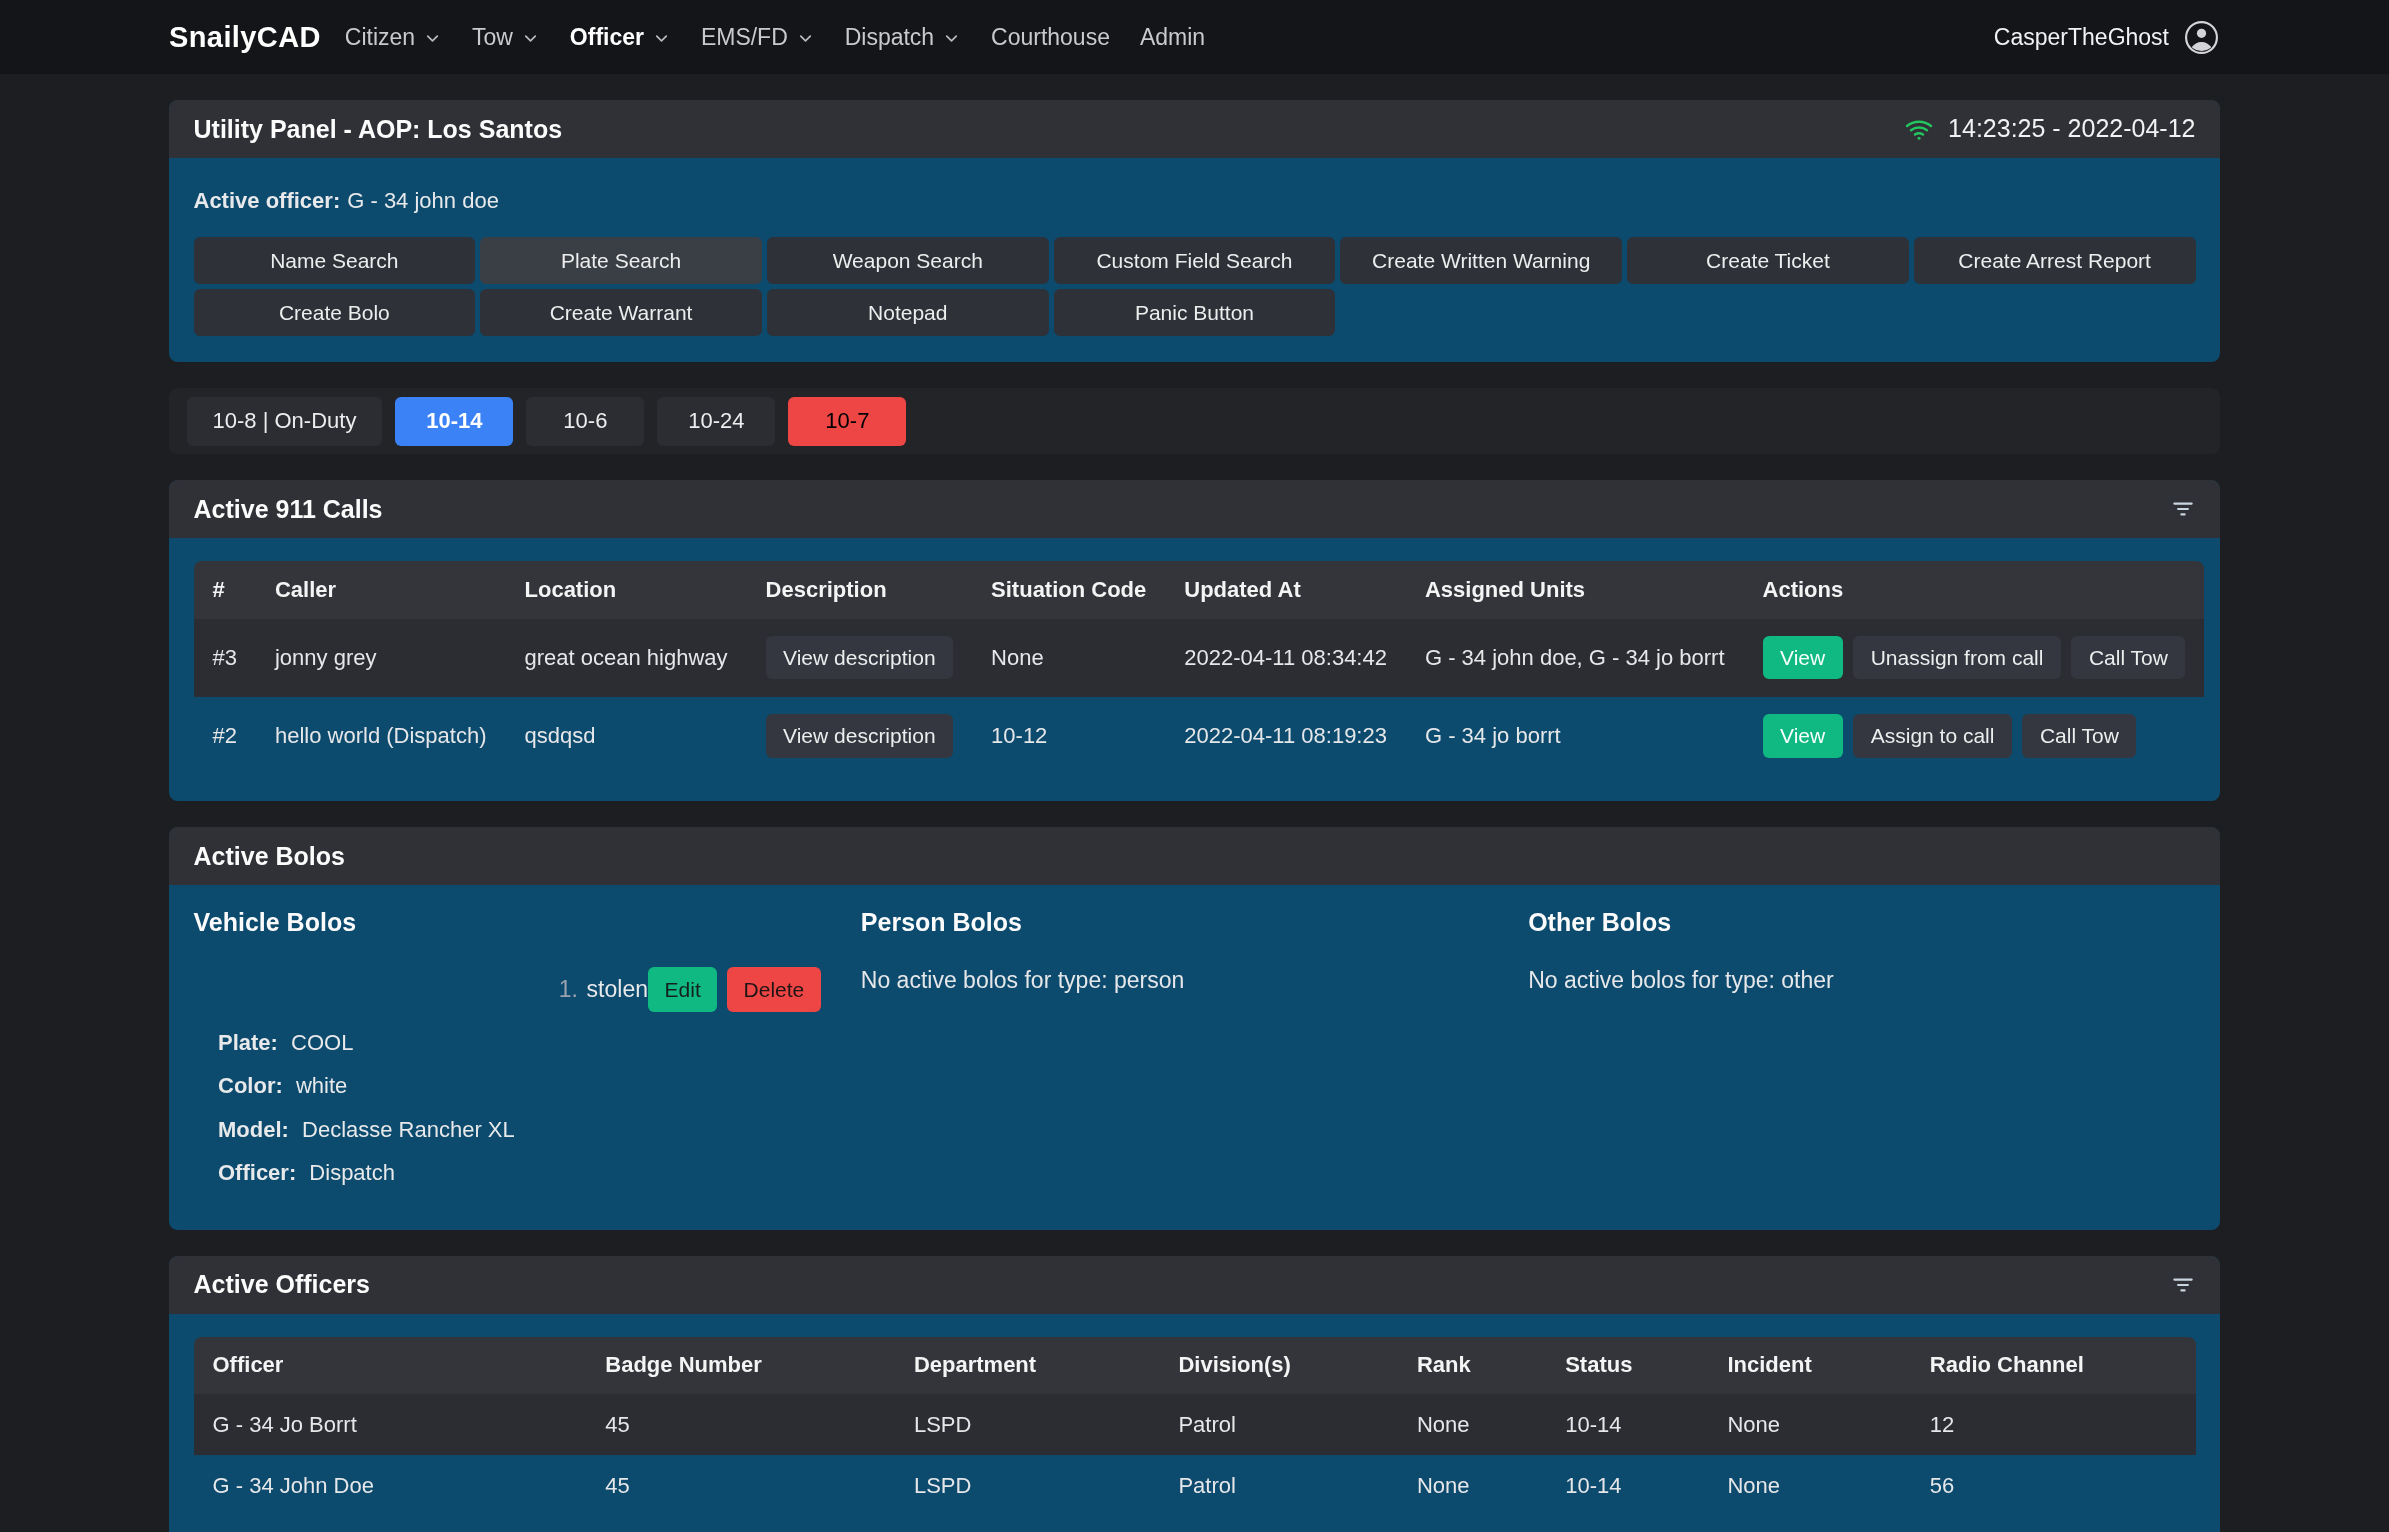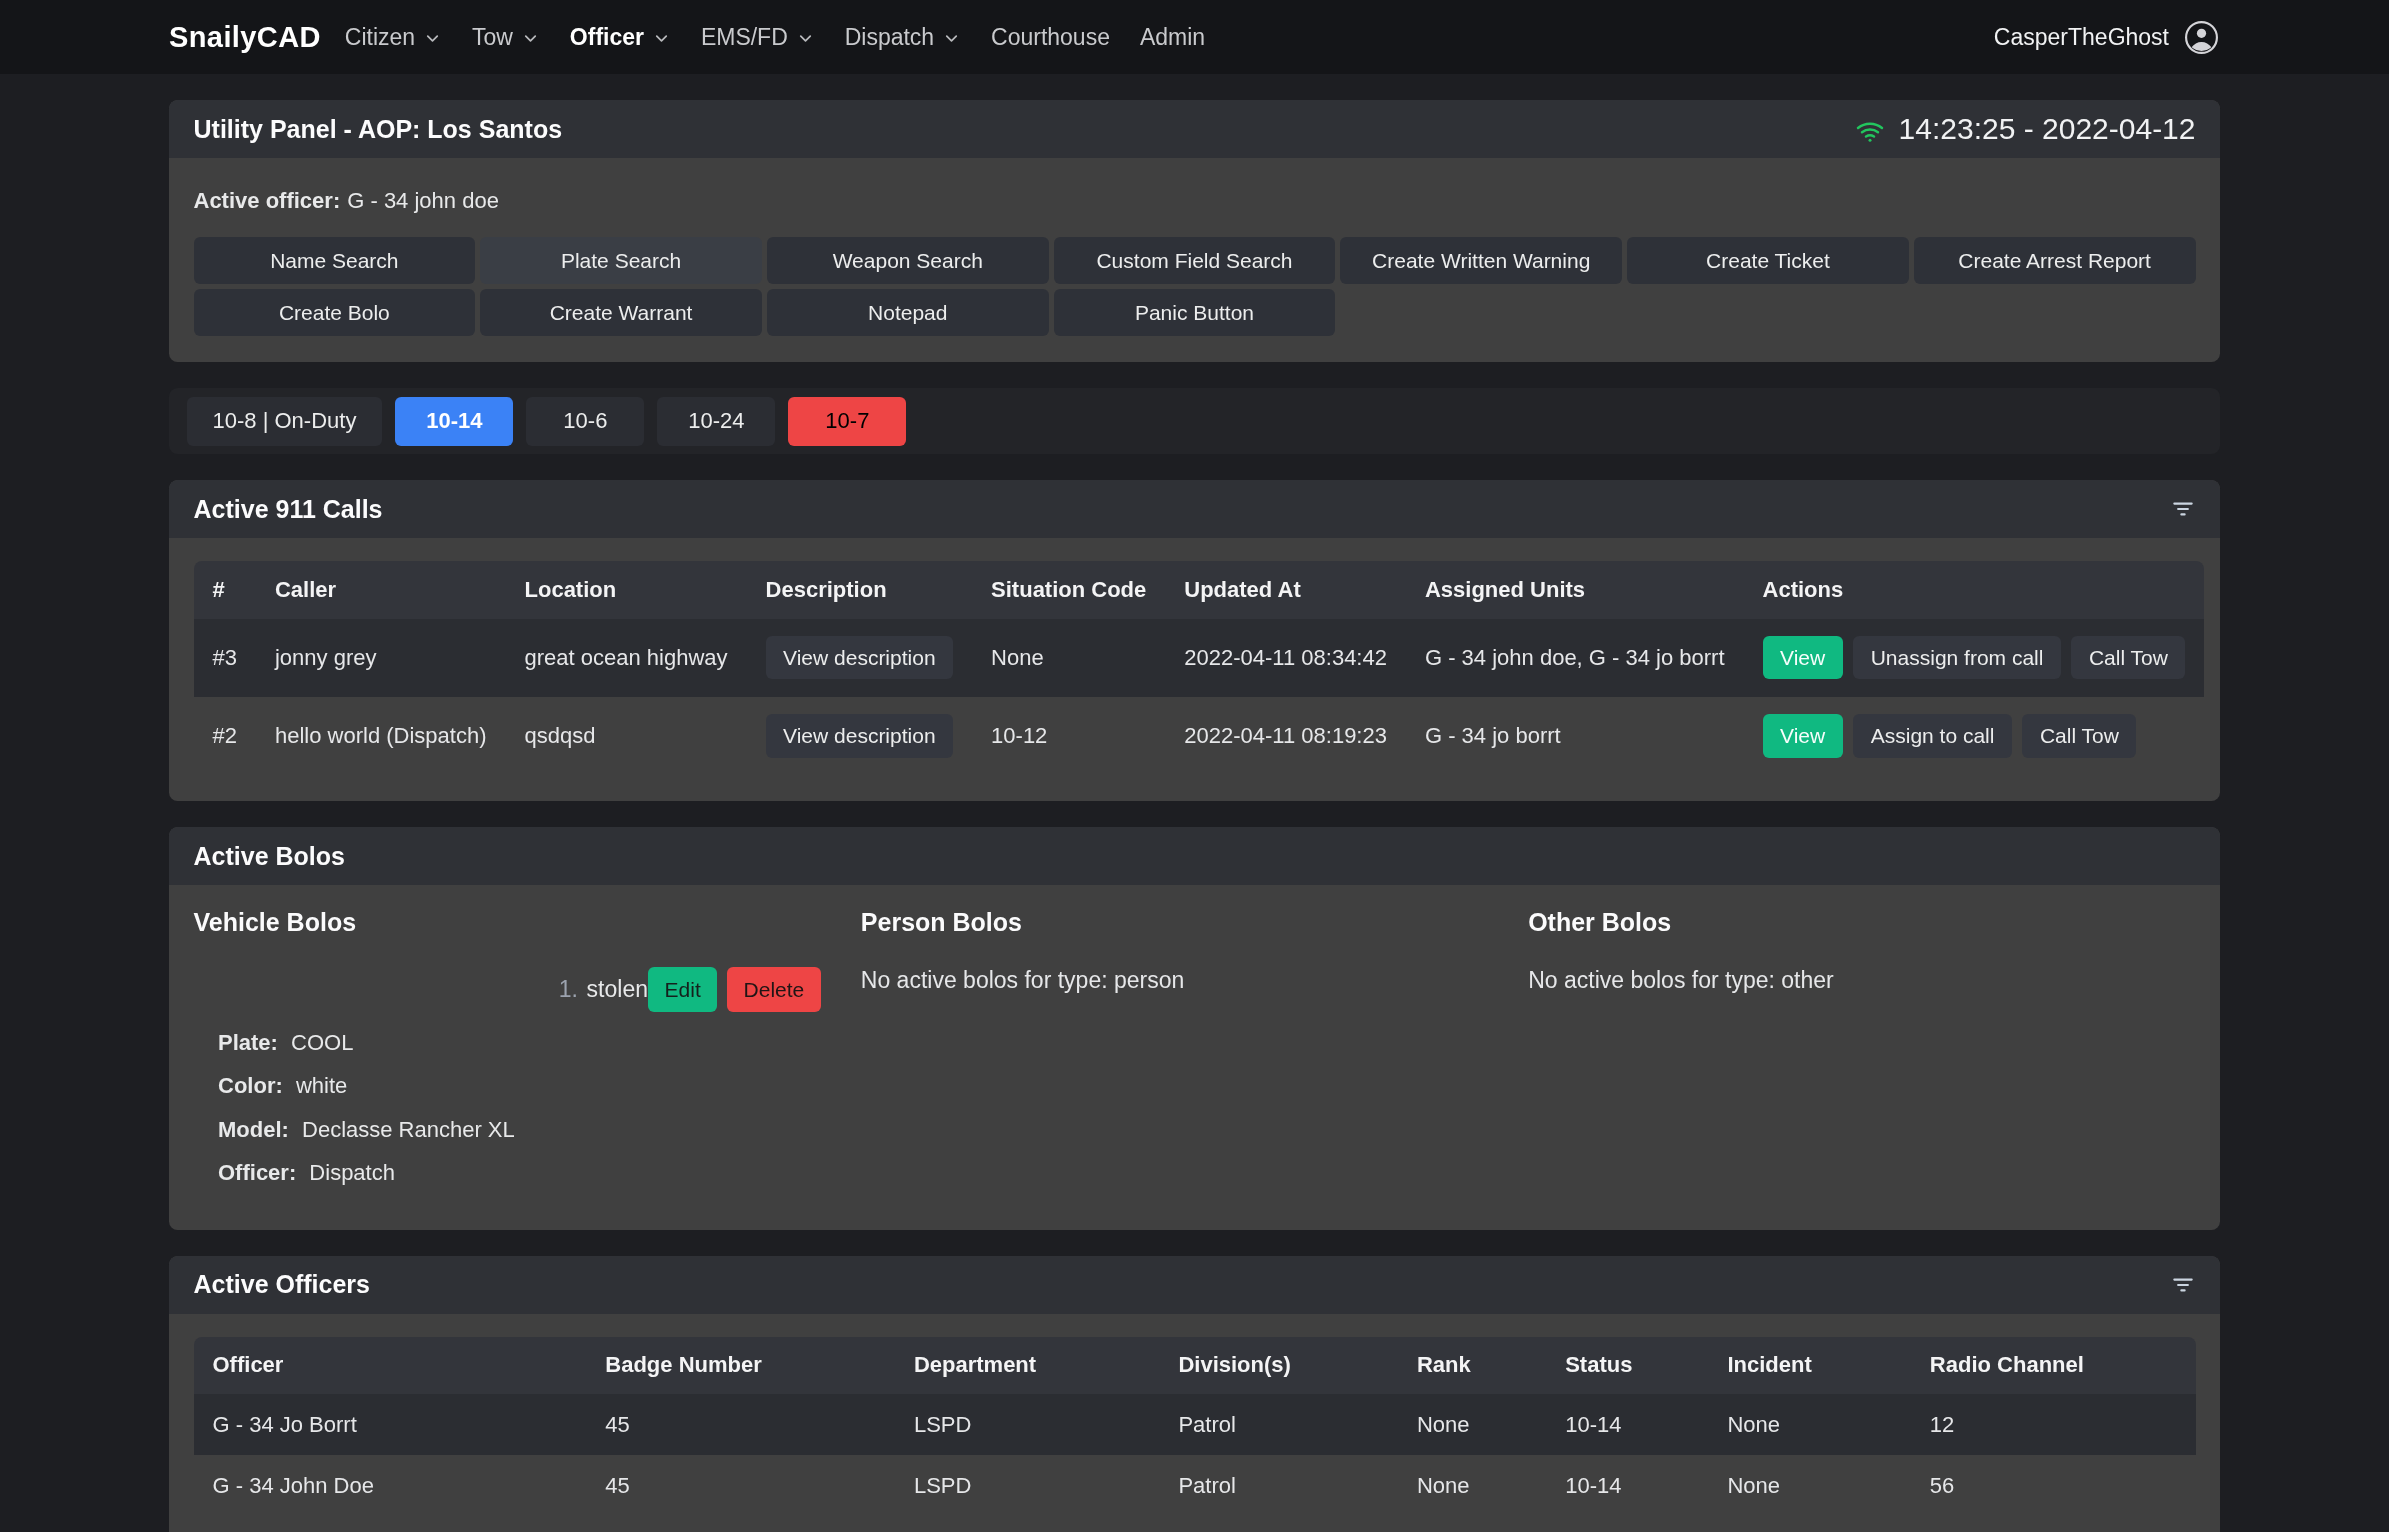--- a/index.html
+++ b/index.html
@@ -15,28 +15,28 @@
   .navbar { height:74px; background:#141518; display:flex; align-items:center; }
   .navbar .container { display:flex; align-items:center; }
   .brand { font-size:29px; font-weight:700; color:#ffffff; letter-spacing:0.4px; cursor:pointer; }
   .nav-items { display:flex; align-items:center; margin-left:24px; gap:30px; flex:1; }
   .nav-item { display:flex; align-items:center; gap:7.9px; color:#c9cacd; font-size:23px; cursor:pointer; }
   .nav-item.active { color:#ffffff; font-weight:700; }
   .nav-item svg { margin-top:2.6px; }
   .nav-user { display:flex; align-items:center; gap:14px; color:#f1f2f3; font-size:23px; cursor:pointer; }
 
   
-  .panel { background:#404040; border-radius:8.7px; margin-top:26px; }
+  .panel { background:#0c4a6e; border-radius:8.7px; margin-top:26px; }
   .panel-header {
     background:#2f3136; border-radius:8.7px 8.7px 0 0; height:58px;
     padding:0 24.5px; display:flex; align-items:center; justify-content:space-between;
   }
   .panel-title { font-size:25px; font-weight:700; color:#fcfcfd; }
   .panel-body { padding:23px 24.5px 26px; }
-  .header-right { display:flex; align-items:flex-end; gap:14px; font-size:30px; color:#f1f2f3; }
+  .header-right { display:flex; align-items:flex-start; gap:14px; font-size:25px; color:#f1f2f3; }
 
   
   .active-officer { font-size:22px; margin:7px 0 23px; }
   .active-officer b { font-weight:700; margin-right:7px; }
   .util-grid { display:grid; grid-template-columns:repeat(7,1fr); gap:5px; }
   .util-btn {
     height:47px; background:#2e3138; border:none; border-radius:6.1px;
     color:#eceded; font-size:21px; font-family:inherit; cursor:pointer;
     display:flex; align-items:center; justify-content:center;
   }

